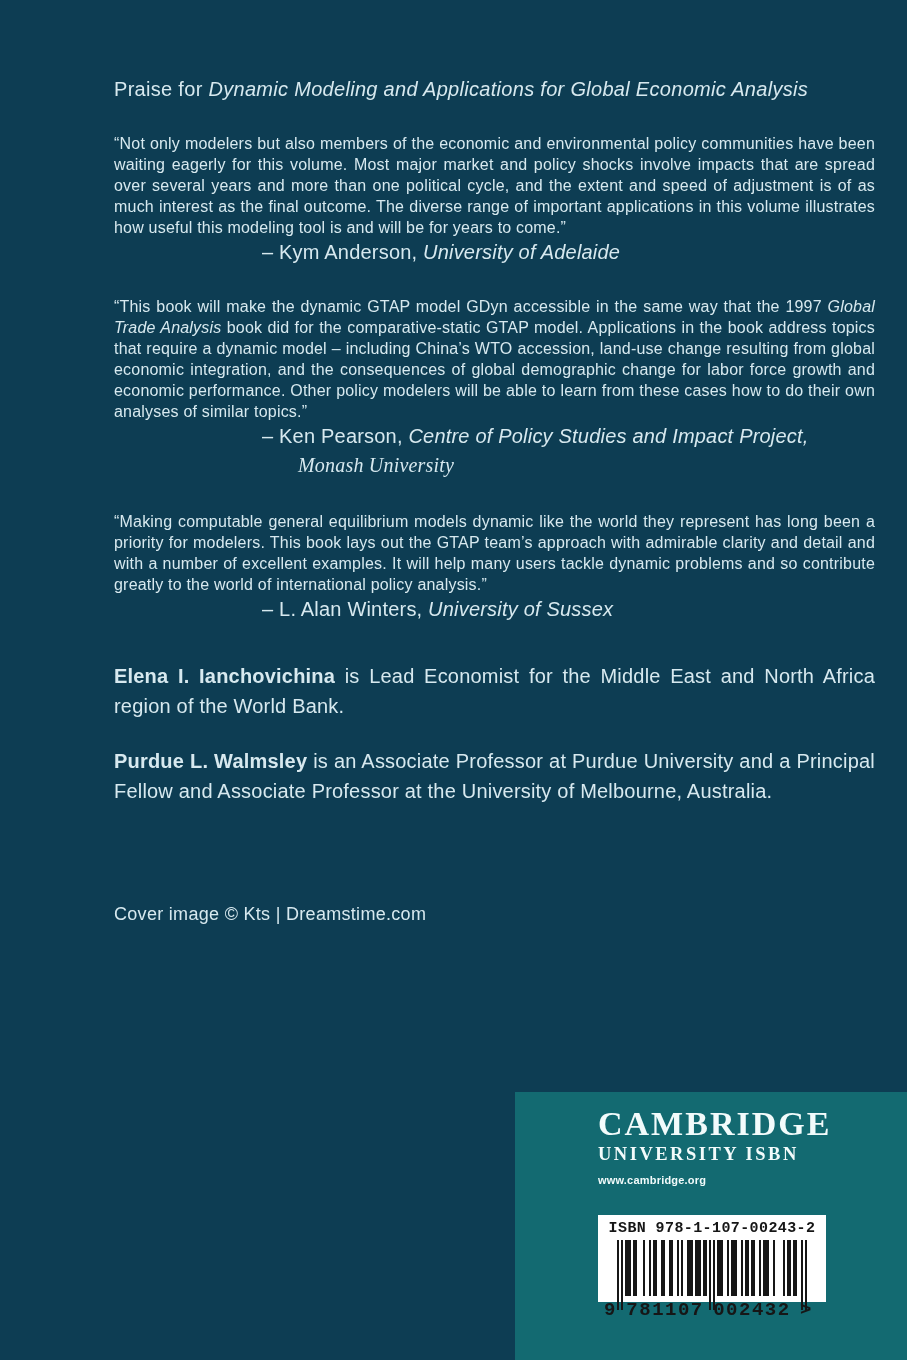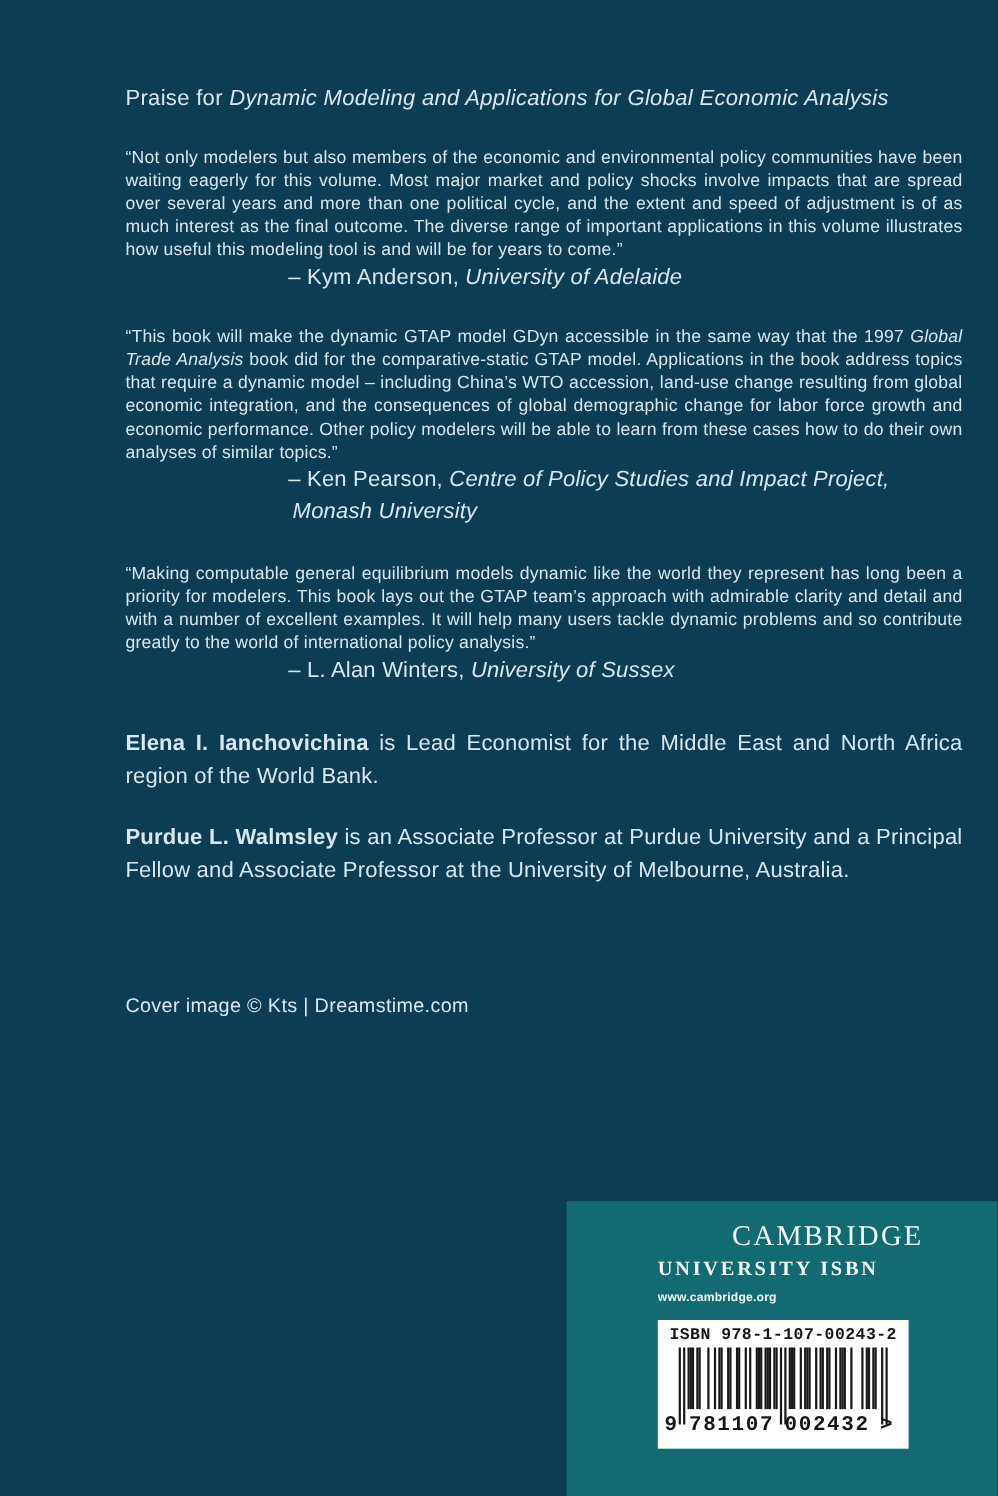--- a/index.html
+++ b/index.html
@@ -18,45 +18,45 @@
   .praise-heading i{ font-style:italic; }
   p.quote{
     margin:32px 0 0 0; font-size:16px; line-height:21px; letter-spacing:.2px;
     text-align:justify;
   }
   p.quote i{ font-style:italic; }
   .attribution{
     margin:0 0 0 148px; font-size:20px; line-height:29.5px; letter-spacing:.2px;
   }
   .attribution .aff{ font-style:italic; }
-  .attribution .aff2{ display:block; margin-left:4px; font-style:italic; }
+  .attribution .aff2{ display:block; margin-left:36px; font-style:italic;font-family:Liberation Serif, serif; }
   p.bio{
     margin:34px 0 0 0; font-size:20px; line-height:29.5px; letter-spacing:.2px;
     text-align:justify;
   }
   p.bio b{ font-weight:bold; }
   .credits{ margin-top:98px; }
   .credit-line{ font-size:18px; letter-spacing:.3px; margin:0 0 26px 0; }
   
   .publisher-panel{
     position:absolute; left:515px; top:1092px; width:392px; height:268px;
     background:var(--panel); color:var(--panel-text);
   }
   .publisher-inner{ padding:14px 0 0 83px; }
   .pub-name{
-    font-family:"Liberation Serif", serif; font-weight:400;
-    font-size:26px; letter-spacing:2px; line-height:36px;text-align:center;
+    font-family:"Liberation Serif", serif; font-weight:700;
+    font-size:34px; letter-spacing:2px; line-height:36px;
   }
   .pub-press{
     font-family:"Liberation Serif", serif; font-weight:700;
     font-size:18.5px; letter-spacing:2.5px; line-height:24px;
   }
   .pub-site{ font-size:11px; font-weight:700; letter-spacing:.2px; line-height:24px; margin-top:2px; }
   .isbn-box{
-    margin-top:8px; width:228px; height:117px; background:var(--box);
+    margin-top:23px; width:228px; height:87px; background:var(--box);
     box-sizing:border-box; padding:5px 10px 0 10px; color:var(--ink);
   }
   .isbn-label{
     font-family:"Liberation Mono", monospace; font-weight:700;
     font-size:15px; letter-spacing:.4px; text-align:center; white-space:nowrap;
   }
   .barcode-wrap{ width:190px; margin:3px auto 0 auto; }
   .barcode-bars{ display:flex; align-items:flex-start; height:72px; }
   .module{ width:2px; height:56px; }
   .module.guard{ height:70px; }

